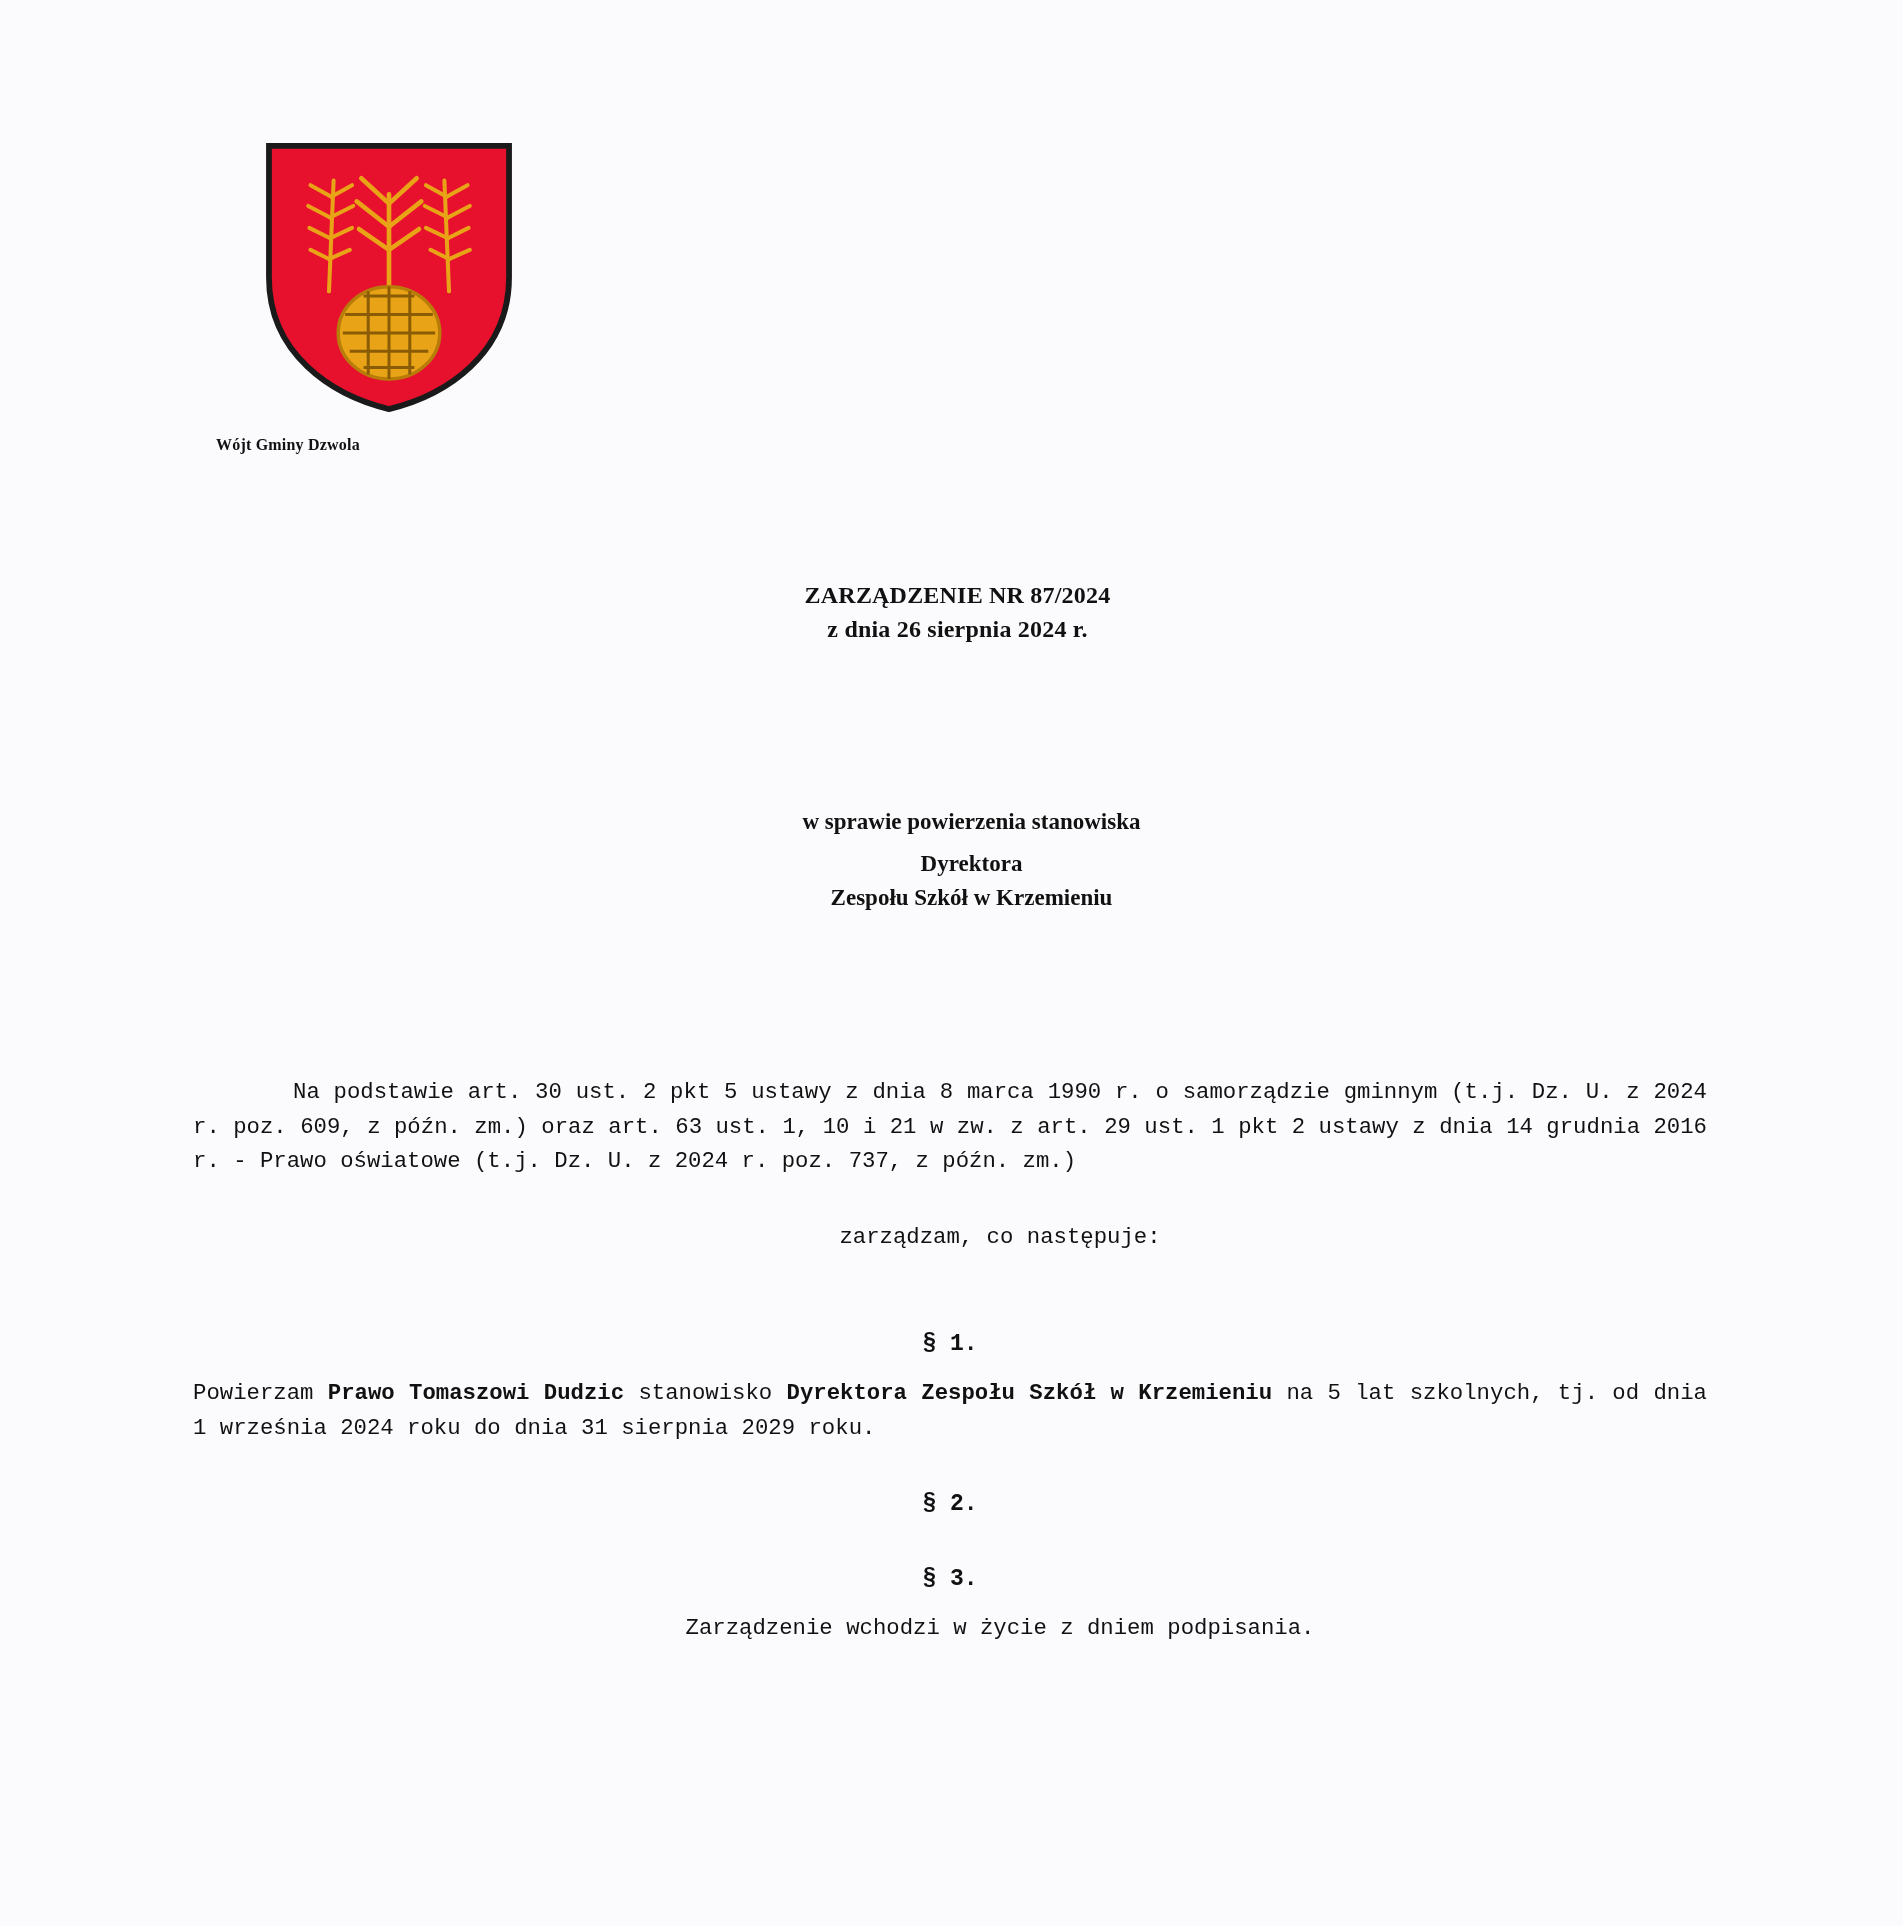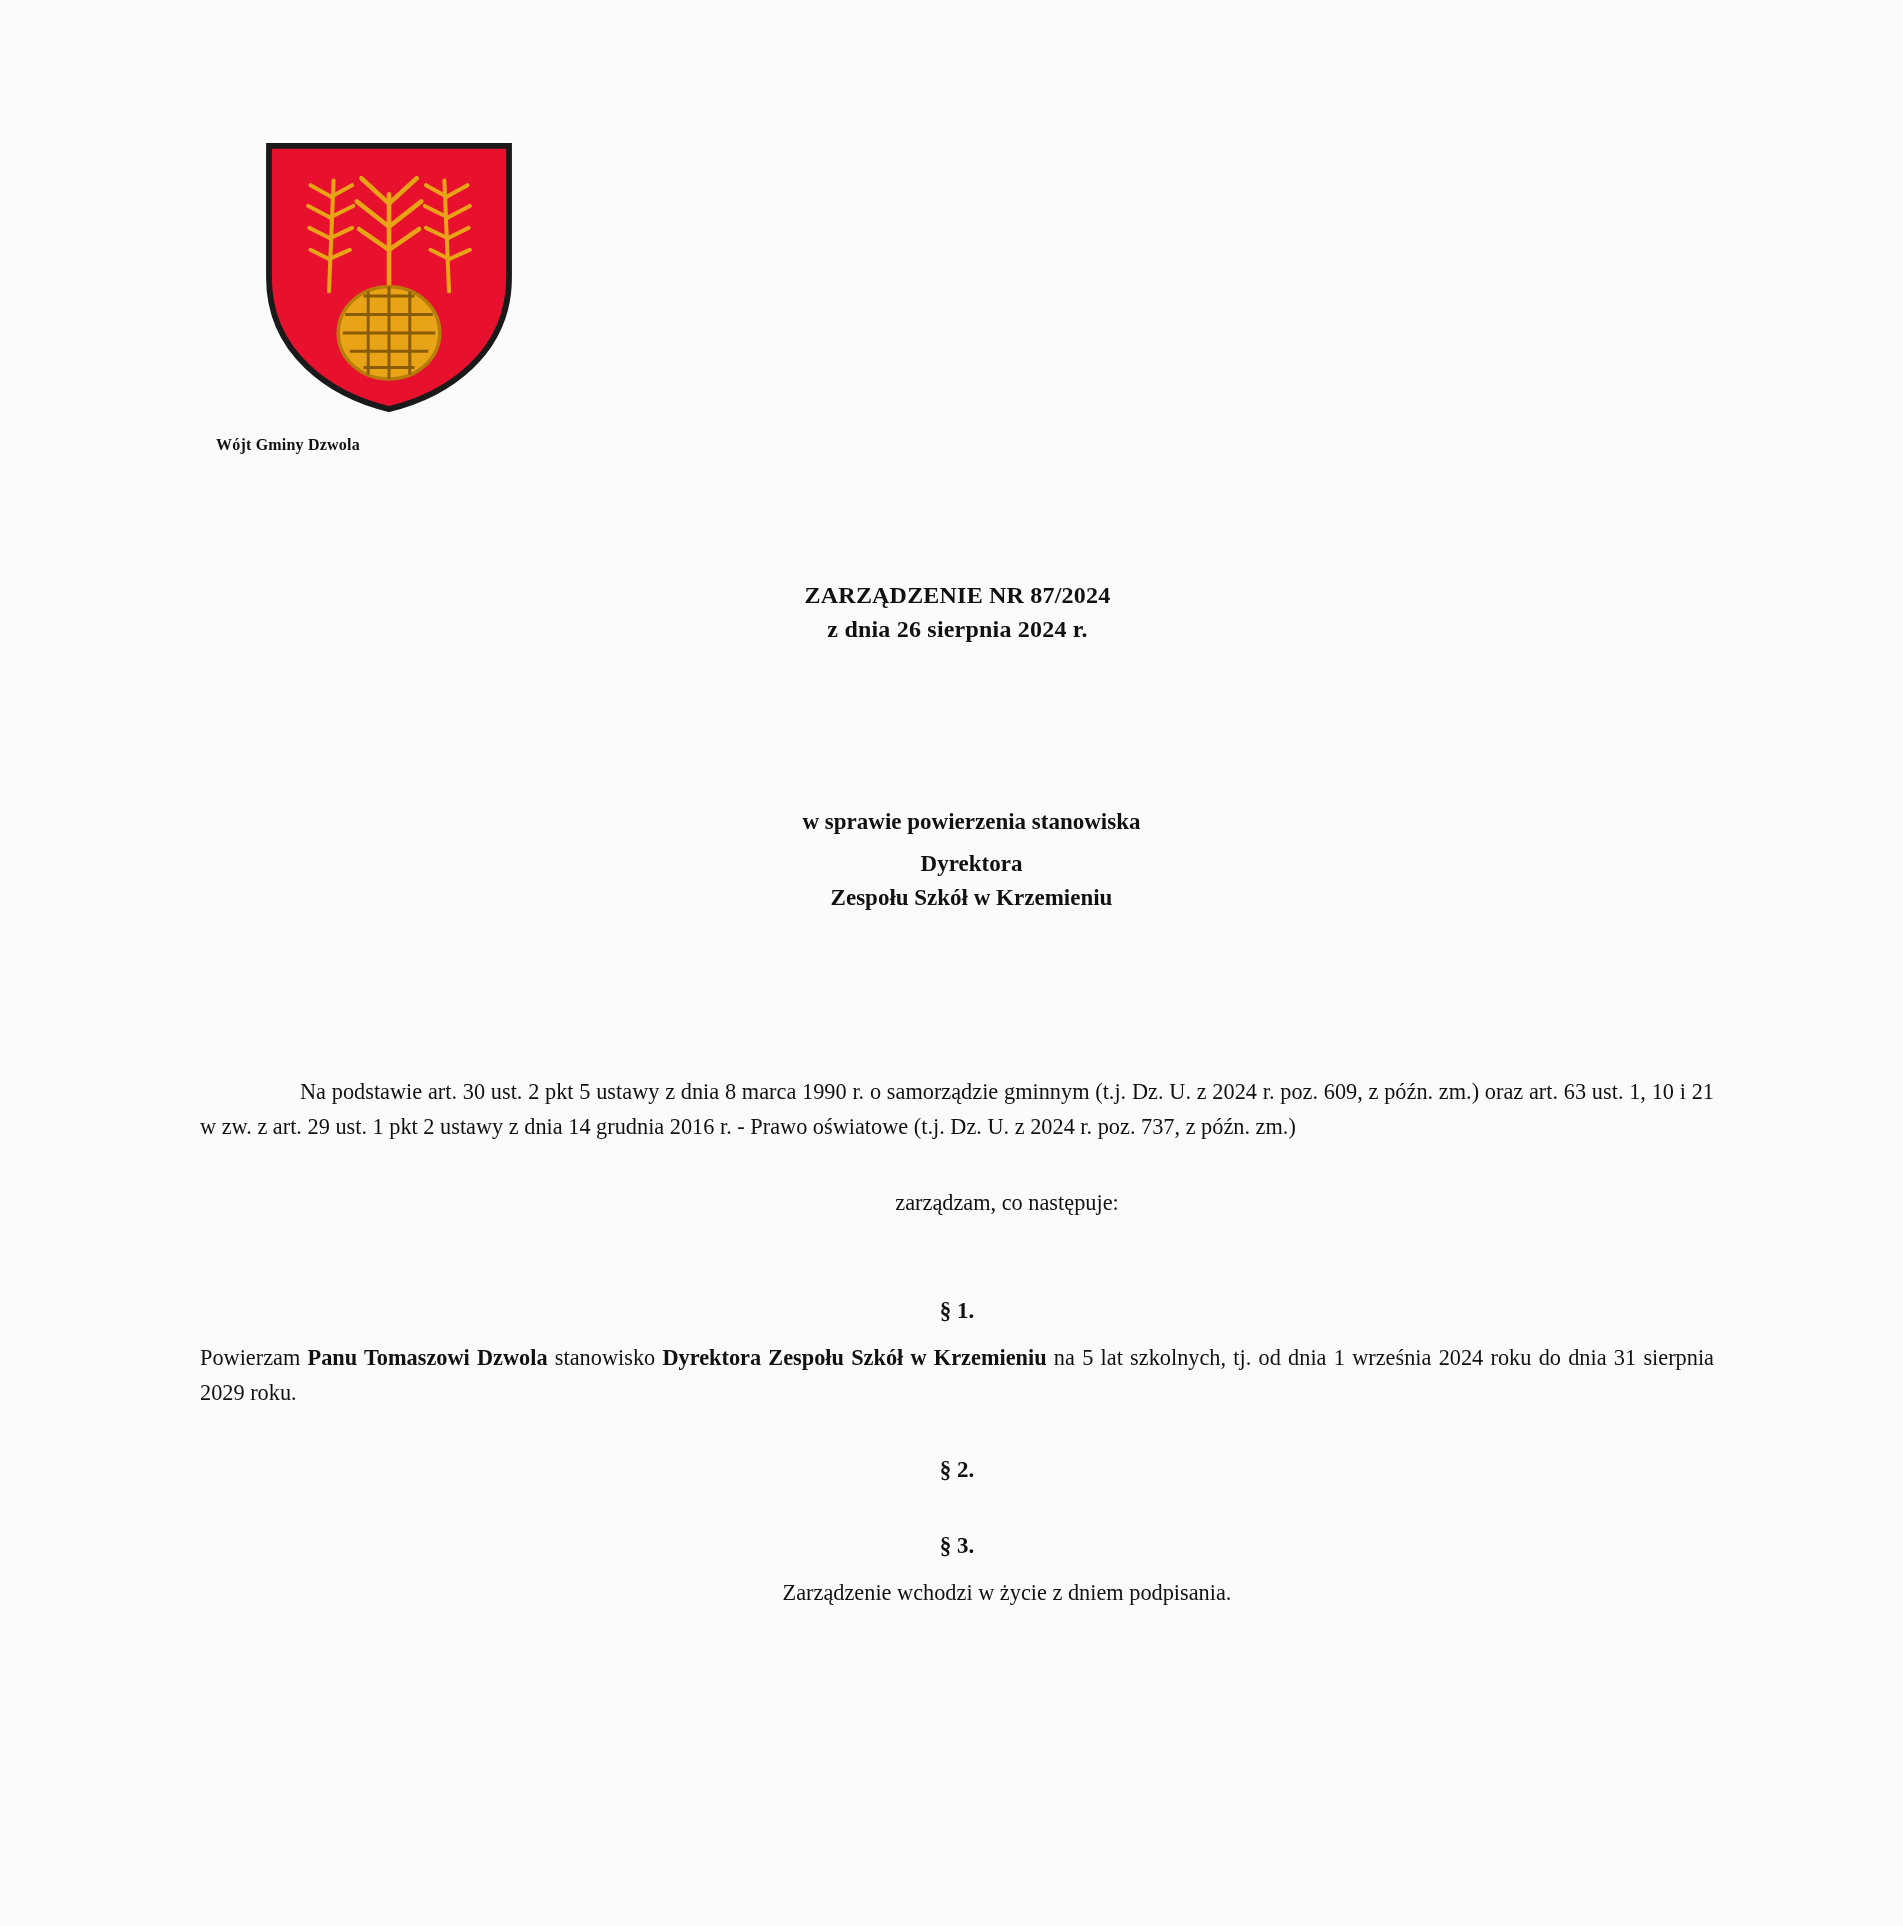--- a/index.html
+++ b/index.html
@@ -81,25 +81,26 @@
     font-size: 23px;
     line-height: 1.46;
   }
   .subject-gap {
     height: 8.5px;
   }
 
   
   .body-block {
     position: absolute;
-    left: 200px;
+    left: 193px;
     top: 1075px;
     width: 1514px;
     font-size: 22.3px;
     line-height: 1.55;
+    font-family: Liberation Mono, monospace;
   }
   .para {
     text-align: justify;
     text-justify: inter-word;
     margin: 0 0 14.6px 0;
   }
   .para.indent {
     text-indent: 100px;
   }
   .para.no-justify {
@@ -194,21 +195,21 @@
     <p class="para indent">Na podstawie art. 30 ust. 2 pkt 5 ustawy z dnia 8 marca 1990 r. o samorządzie gminnym (t.j. Dz. U. z 2024 r. poz. 609, z późn. zm.) oraz art. 63 ust. 1, 10 i 21 w zw. z art. 29 ust. 1 pkt 2 ustawy z dnia 14 grudnia 2016 r. - Prawo oświatowe (t.j. Dz. U. z 2024 r. poz. 737, z późn. zm.)</p>
 
     <div class="spacer-sm"></div>
 
     <p class="para no-justify indent">zarządzam, co następuje:</p>
 
     <div class="spacer-md"></div>
 
     <div class="section-num">§ 1.</div>
     <p class="para">
-      <span>Powierzam </span><b>Panu Tomaszowi Dzwola</b><span> stanowisko </span><b>Dyrektora Zespołu Szkół w Krzemieniu</b><span> na 5 lat szkolnych, tj. od dnia 1 września 2024 roku do dnia 31 sierpnia 2029 roku.</span>
+      <span>Powierzam </span><b>Prawo Tomaszowi Dudzic</b><span> stanowisko </span><b>Dyrektora Zespołu Szkół w Krzemieniu</b><span> na 5 lat szkolnych, tj. od dnia 1 września 2024 roku do dnia 31 sierpnia 2029 roku.</span>
     </p>
 
     <div class="spacer-sm"></div>
 
     <div class="section-num">§ 2.</div>
 
     <div class="spacer-sm"></div>
 
     <div class="section-num">§ 3.</div>
     <p class="para no-justify indent">Zarządzenie wchodzi w życie z dniem podpisania.</p>

